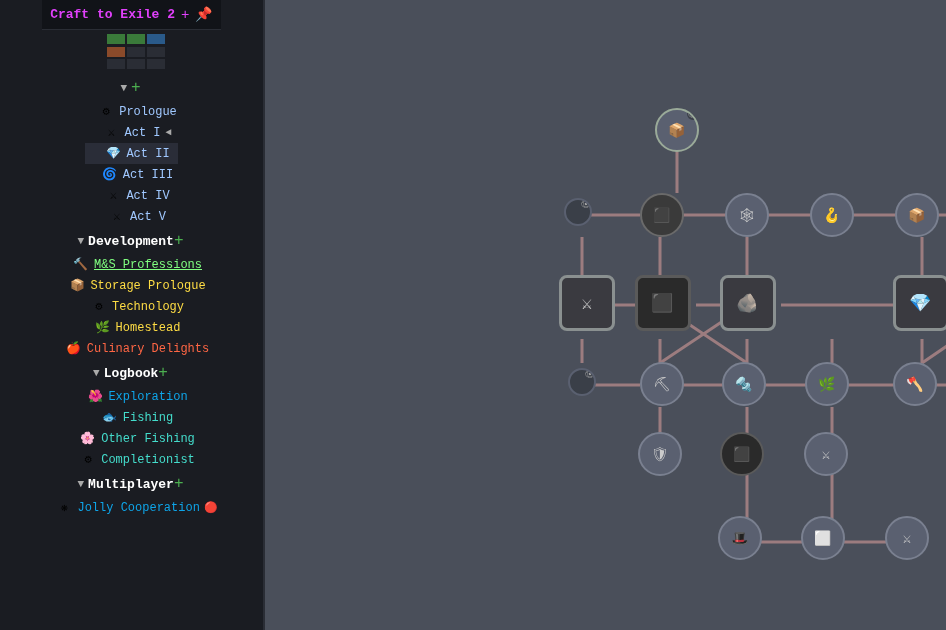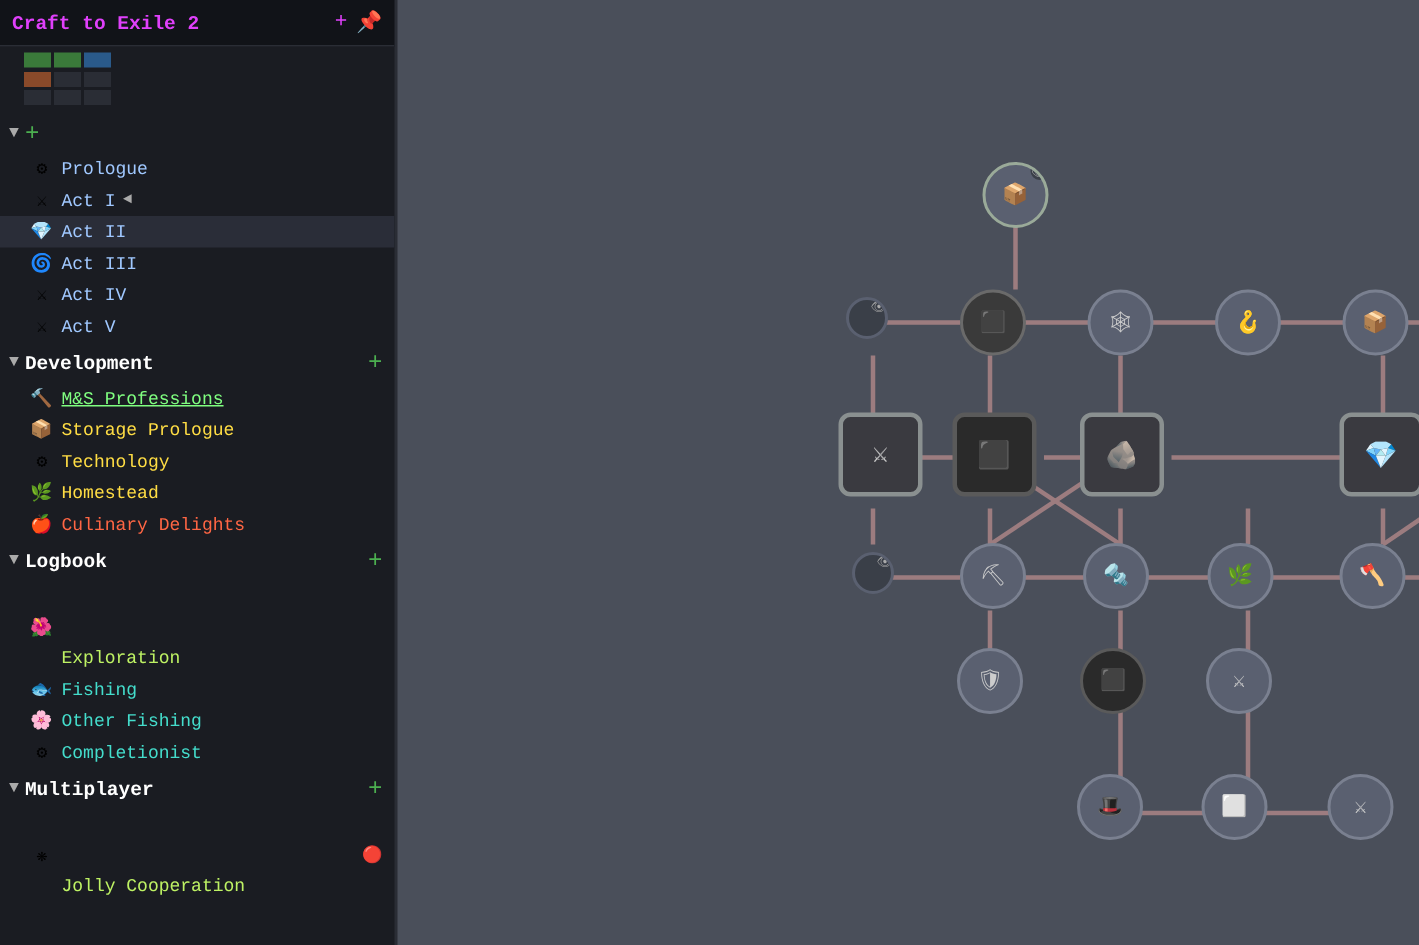--- a/index.html
+++ b/index.html
@@ -16,20 +16,21 @@
     #sidebar {
       width: 265px;
       min-width: 265px;
       height: 630px;
       background: #1a1c22;
       border-right: 2px solid #2a2d35;
       overflow-y: auto;
       overflow-x: hidden;
       display: flex;
       flex-direction: column;
+      align-items: center;
     }
 
     #sidebar::-webkit-scrollbar { width: 4px; }
     #sidebar::-webkit-scrollbar-track { background: #1a1c22; }
     #sidebar::-webkit-scrollbar-thumb { background: #444; }
 
     .app-header {
       display: flex;
       align-items: center;
       padding: 6px 8px;
@@ -96,21 +97,21 @@
     }
 
     .nav-item .item-label {
       font-size: 12px;
       color: #b0b8c8;
     }
 
     .nav-item .item-label.campaign { color: #a0c8ff; }
     .nav-item .item-label.green { color: #80ff80; text-decoration: underline; }
     .nav-item .item-label.yellow { color: #ffdd44; }
-    .nav-item .item-label.pink { color: #bef264; margin-top: 42px; }
+    .nav-item .item-label.pink { color: #0ea5e9; }
     .nav-item .item-label.teal { color: #44ddcc; }
     .nav-item .item-label.red { color: #ff6644; }
 
     .item-badge {
       margin-left: auto;
       font-size: 11px;
     }
 
     .arrow-right { color: #aaa; font-size: 10px; }
 

